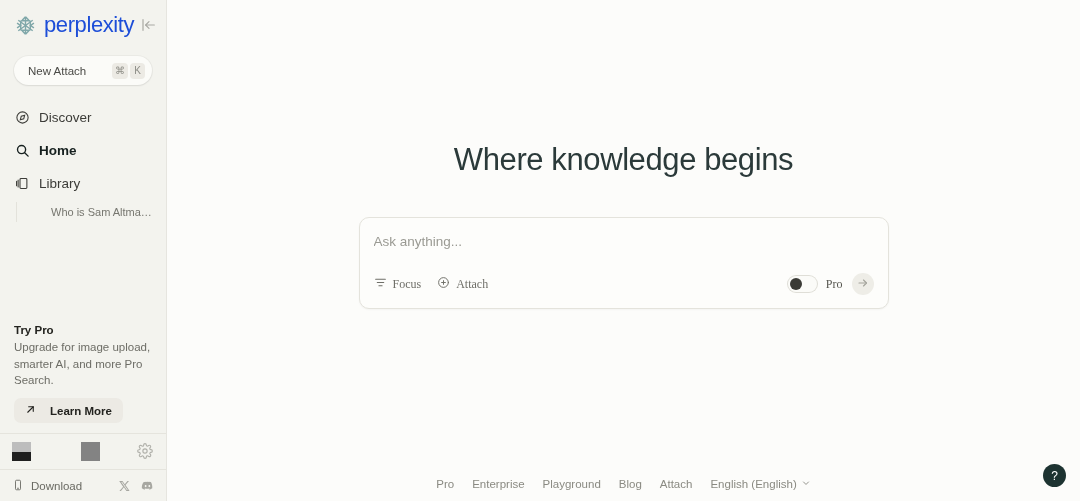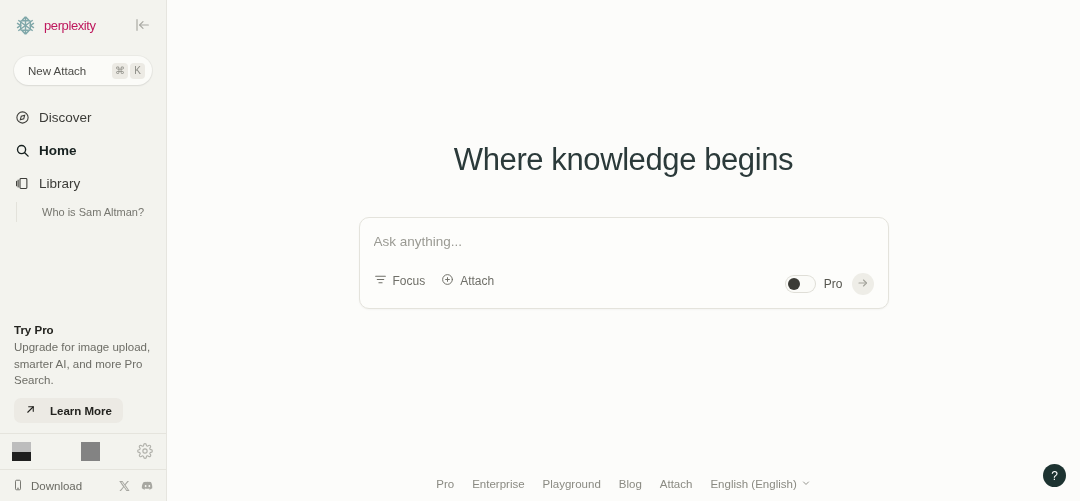--- a/index.html
+++ b/index.html
@@ -19,21 +19,21 @@
     display: flex; flex-direction: column;
     position: relative;
   }
   .sb-top { padding: 0 14px; }
   .brand-row {
     display: flex; align-items: center;
     height: 50px; gap: 7px;
   }
   .brand-mark { width: 23px; height: 23px; flex: 0 0 23px; display:block; }
   .brand-name {
-    font-size: 13px; color: #be185d; letter-spacing: -0.4px;
+    font-size: 22px; color: #1d4ed8; letter-spacing: -0.4px;
     font-family: "Liberation Sans", sans-serif;
   }
   .collapse-btn {
     margin-left: auto; width: 18px; height: 18px;
     display: flex; align-items: center; justify-content: center;
     cursor: pointer; opacity: .55;
   }
 
   .new-thread {
     margin-top: 6px;
@@ -54,21 +54,21 @@
 
   .nav { margin-top: 16px; }
   .nav-item {
     display: flex; align-items: center; gap: 9px;
     height: 33px; cursor: pointer; color: #3c3c38;
     font-size: 13.5px;
   }
   .nav-item.active { color: #16201f; font-weight: bold; }
   .nav-ico { width: 16px; height: 16px; flex: 0 0 16px; display:flex; align-items:center; justify-content:center; }
 
-  .thread-list { margin-top: 2px; padding-left: 15px; border-left: 1px solid #e3e2db; margin-left: 2px;}
+  .thread-list { margin-top: 2px; padding-left: 24px; border-left: 1px solid #e3e2db; margin-left: 2px;}
   .thread-item {
     font-size: 11px; color: #76766f; padding: 4px 0 4px 10px;
     cursor: pointer; white-space: nowrap; overflow: hidden; text-overflow: ellipsis;
   }
 
   .spacer { flex: 1 1 auto; }
 
   
   .trypro { padding: 0 14px 10px 14px; }
   .trypro-title { font-size: 11.5px; font-weight: bold; color: #23231f; margin-bottom: 3px; }
@@ -118,21 +118,21 @@
     box-shadow: 0 1px 2px rgba(0,0,0,.035);
     display: flex; flex-direction: column; justify-content: space-between;
     padding: 16px 14px 13px 14px;
   }
   .composer-input {
     border: 0; outline: 0; background: transparent;
     font-size: 13.5px; color: #2c2c28; width: 100%;
     font-family: "Liberation Sans", sans-serif;
   }
   .composer-input::placeholder { color: #9a9a93; }
-  .composer-bar { display: flex; align-items: flex-start; }
+  .composer-bar { display: flex; align-items: center; font-family: Liberation Serif, serif; }
   .cb-btn {
     display: flex; align-items: center; gap: 6px;
     font-size: 12px; color: #6f6f68; cursor: pointer; margin-right: 16px;
   }
   .cb-right { margin-left: auto; display: flex; align-items: center; gap: 9px; }
   .toggle {
     width: 29px; height: 16px; border-radius: 9px;
     background: #fbfbf8; box-shadow: 0 0 0 1px #dfded7;
     position: relative; cursor: pointer;
   }

